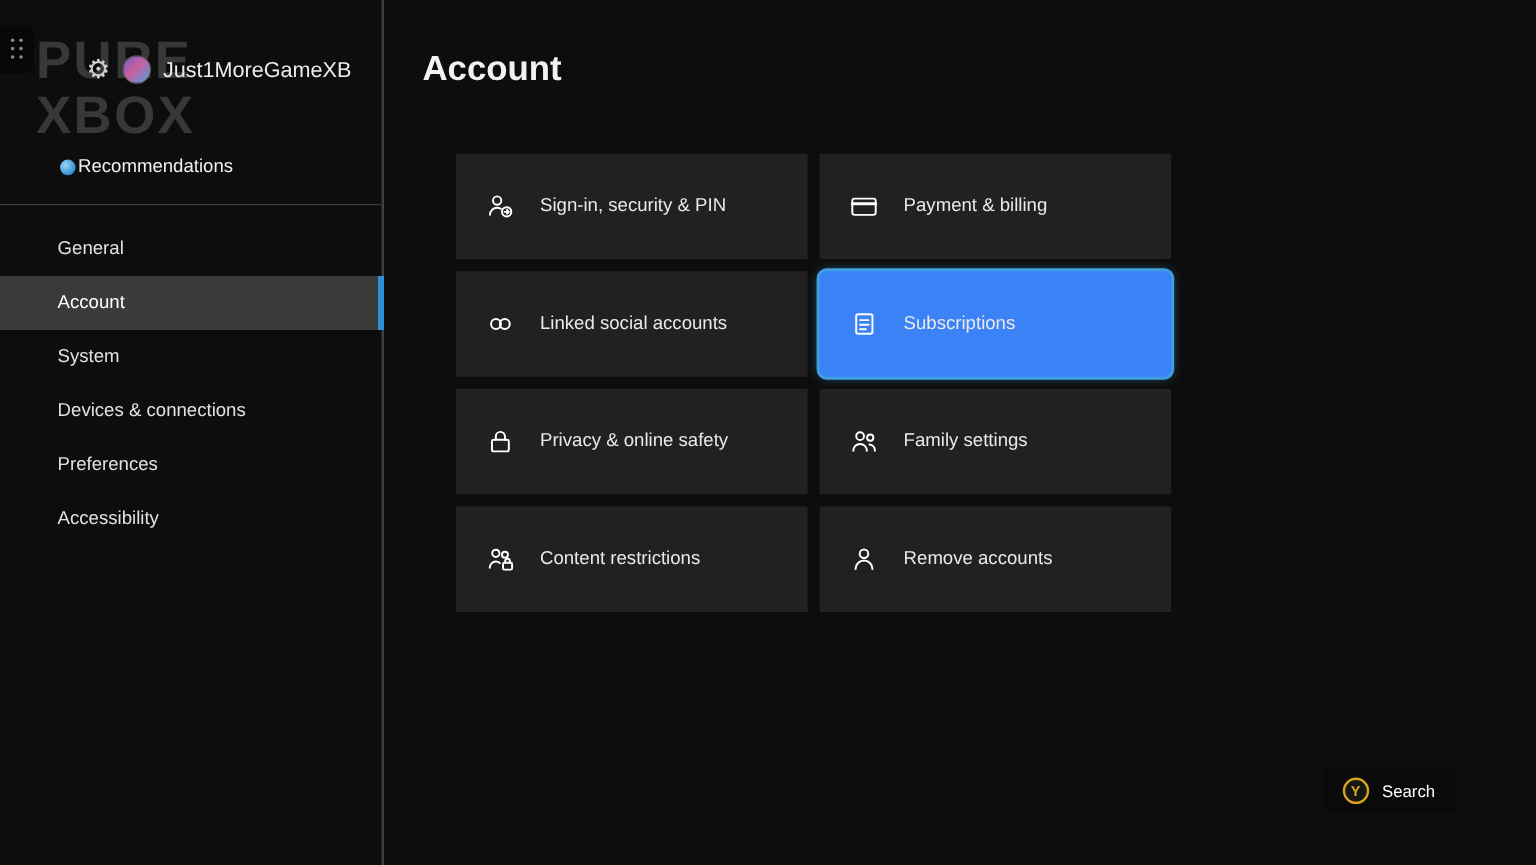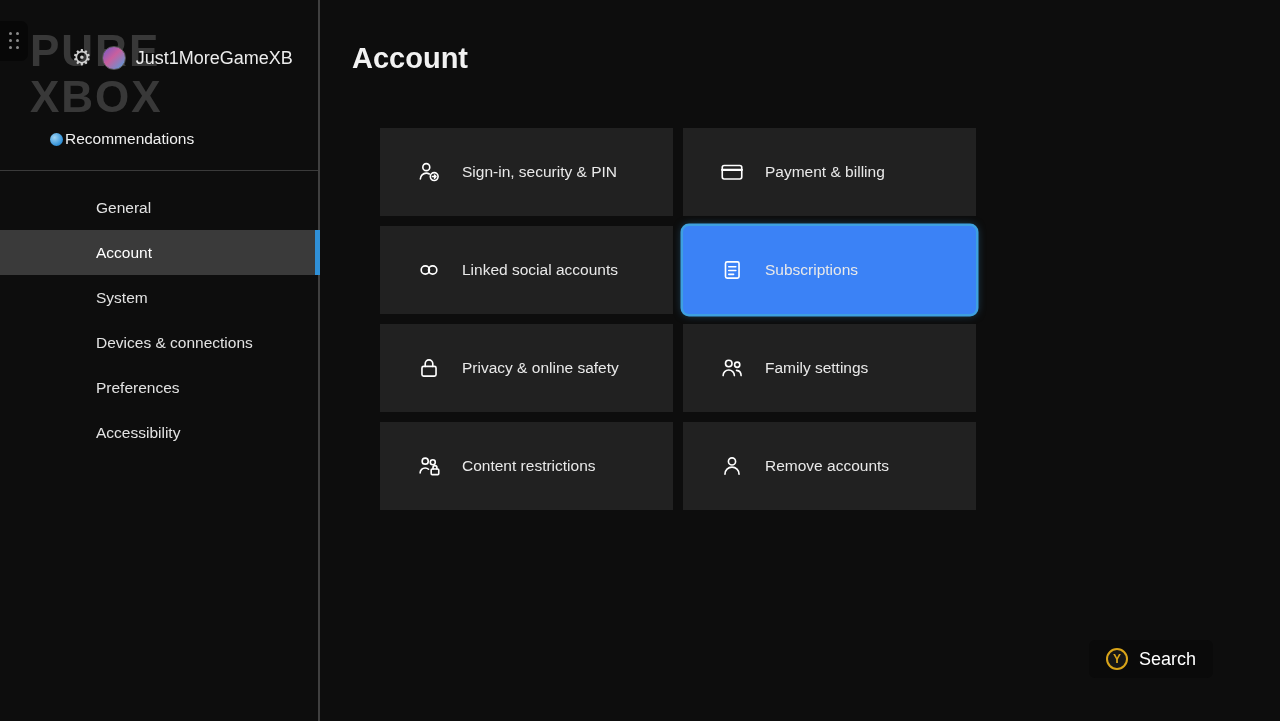--- a/index.html
+++ b/index.html
@@ -91,21 +91,21 @@
 
   .menu {
     position: absolute;
     left: 0; top: 185px;
     width: 320px;
     z-index: 2;
   }
   .menu-item {
     height: 45px;
     display: flex; align-items: center;
-    padding-left: 96px;
+    padding-left: 48px;
     font-size: 15.5px;
     color: #e2e2e2;
     cursor: default;
   }
   .menu-item.selected {
     background: #3a3a3a;
     border-right: 5px solid #2f8fd6;
     color: #ffffff;
   }
 
@@ -124,21 +124,21 @@
     display: grid;
     grid-template-columns: 293px 293px;
     grid-auto-rows: 88px;
     gap: 10px;
   }
   .tile {
     background: #212121;
     display: flex;
     align-items: center;
     gap: 20px;
-    padding-left: 36px;
+    padding-left: 24px;
     cursor: default;
   }
   .tile .label { font-size: 15.5px; color: #e9e9e9; }
   .tile.selected {
     background: #3b82f6;
     border-radius: 6px;
     box-shadow:
       0 0 0 2.5px #3ea0e0,
       0 0 10px rgba(62,160,224,0.55);
   }
@@ -159,21 +159,21 @@
   .key-y {
     width: 22px; height: 22px;
     border-radius: 50%;
     border: 2px solid #d9a419;
     color: #d9a419;
     background: #161616;
     display: flex; align-items: center; justify-content: center;
     font-size: 12px;
     font-weight: 700;
   }
-  .search-btn .label { font-size: 18px; color: #ffffff; }
+  .search-btn .label { font-size: 14px; color: #ffffff; }
 </style>
 </head>
 <body>
 
 <div class="sidebar">
 
   <div class="watermark">
     <div>PURE</div>
     <div>XBOX</div>
   </div>

